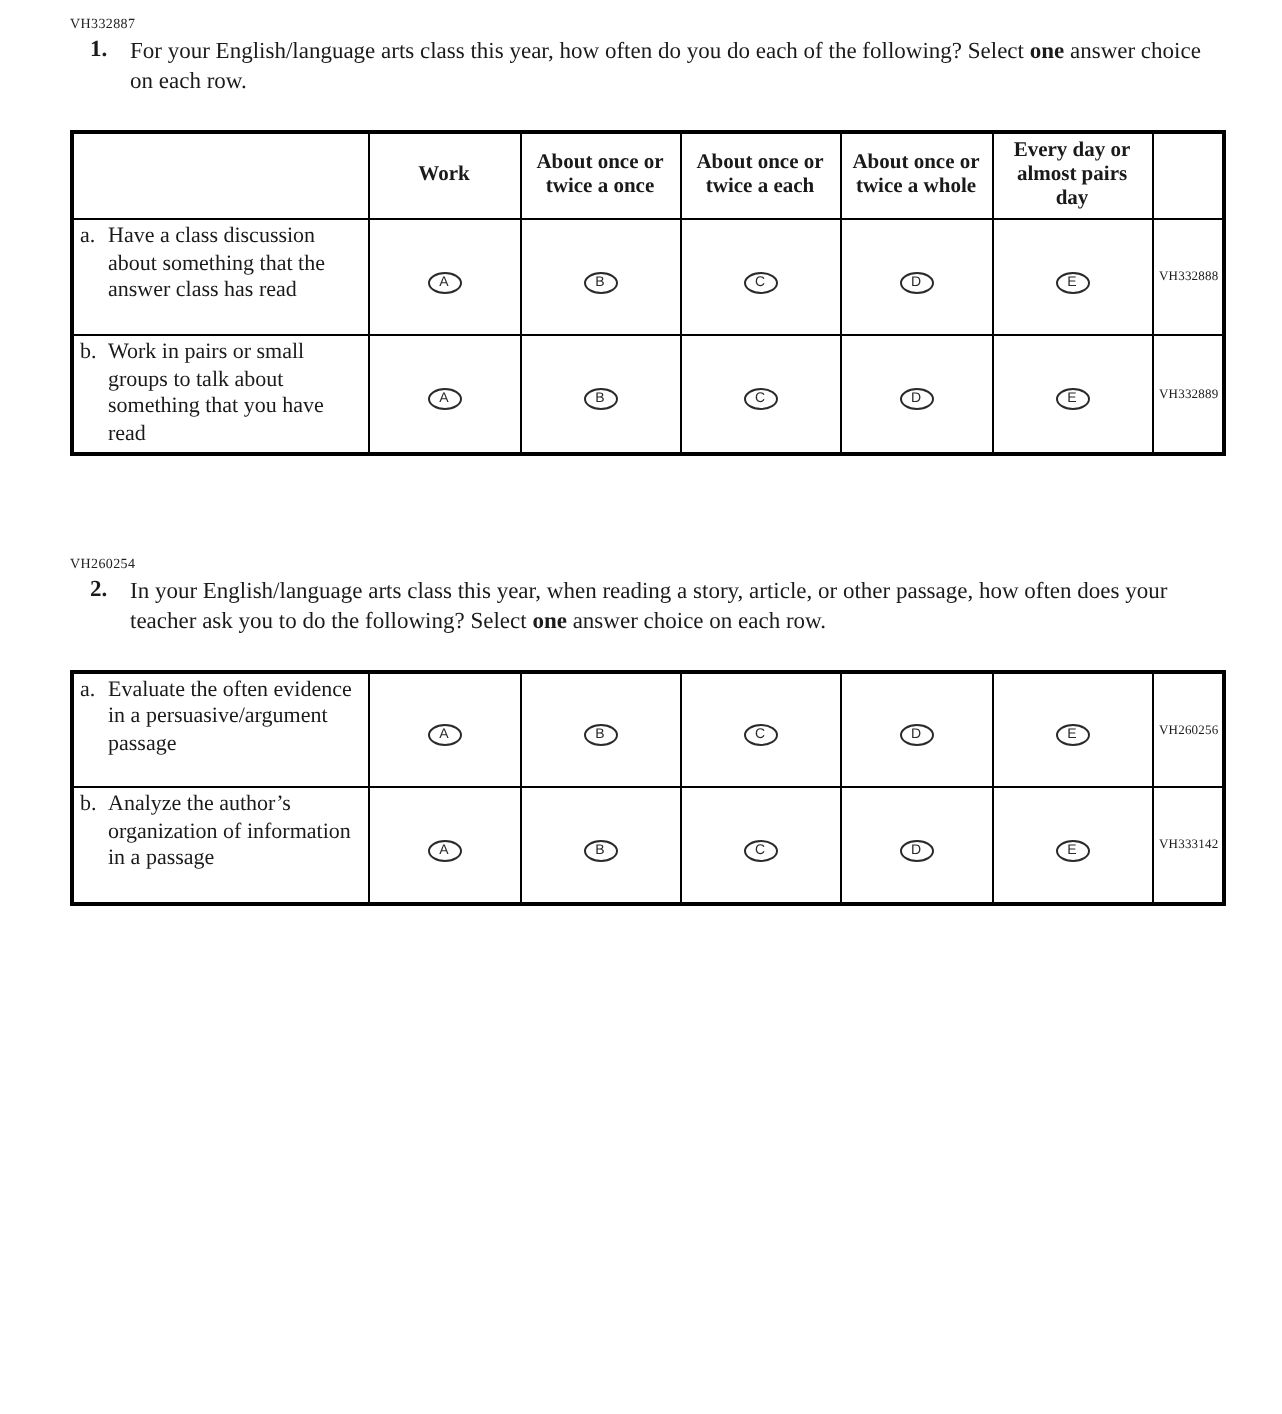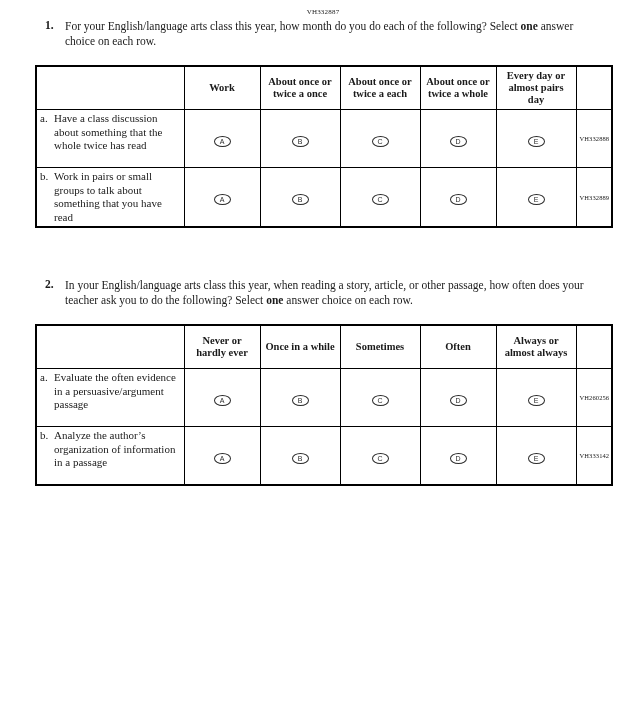--- a/index.html
+++ b/index.html
@@ -11,21 +11,21 @@
     color: #1a1a1a;
     font-family: "Liberation Serif", serif;
   }
   .page {
     position: relative;
     width: 641px;
     height: 707px;
     padding: 8px 30px 0 35px;
   }
   .var-code {
-    text-align: center;
+    text-align: left;
     font-size: 7px;
     letter-spacing: 0.2px;
     color: #222;
     margin-bottom: 3px;
     font-family: "Liberation Serif", serif;
   }
   .question {
     display: flex;
     margin-left: 10px;
     margin-right: 10px;
@@ -97,21 +97,21 @@
 </style>
 </head>
 <body>
 
 <div class="page">
 
   <div class="section-1">
     <div class="var-code">VH332887</div>
     <div class="question">
       <div class="q-num">1.</div>
-      <div class="q-text"><span>For your English/language arts class this year, how month do you do each of the following? Select </span><b>one</b><span> answer choice on each row.</span></div>
+      <div class="q-text"><span>For your English/language arts class this year, how often do you do each of the following? Select </span><b>one</b><span> answer choice on each row.</span></div>
     </div>
 
     <table class="grid">
       <colgroup>
         <col style="width:148px">
           <col style="width:76px">
           <col style="width:80px">
           <col style="width:80px">
           <col style="width:76px">
           <col style="width:80px">
@@ -124,21 +124,21 @@
         <th>About once or twice a once</th>
         <th>About once or twice a each</th>
         <th>About once or twice a whole</th>
         <th>Every day or almost pairs day</th>
         <th></th>
       </tr>
       <tr>
         <td class="label-cell">
           <div class="label-wrap">
             <span class="row-letter">a.</span>
-            <span class="row-text">Have a class discussion about something that the whole twice has read</span>
+            <span class="row-text">Have a class discussion about something that the answer class has read</span>
           </div>
         </td>
         <td class="opt-cell"><span class="oval">A</span></td>
         <td class="opt-cell"><span class="oval">B</span></td>
         <td class="opt-cell"><span class="oval">C</span></td>
         <td class="opt-cell"><span class="oval">D</span></td>
         <td class="opt-cell"><span class="oval">E</span></td>
         <td class="code-cell">VH332888</td>
       </tr>
       <tr>
@@ -153,45 +153,37 @@
         <td class="opt-cell"><span class="oval">C</span></td>
         <td class="opt-cell"><span class="oval">D</span></td>
         <td class="opt-cell"><span class="oval">E</span></td>
         <td class="code-cell">VH332889</td>
       </tr>
     </tbody>
       </table>
   </div>
 
   <div class="section-2">
+    <div class="var-code">VH260254</div>
     <div class="question">
       <div class="q-num">2.</div>
       <div class="q-text"><span>In your English/language arts class this year, when reading a story, article, or other passage, how often does your teacher ask you to do the following? Select </span><b>one</b><span> answer choice on each row.</span></div>
     </div>
 
     <table class="grid">
       <colgroup>
         <col style="width:148px">
           <col style="width:76px">
           <col style="width:80px">
           <col style="width:80px">
           <col style="width:76px">
           <col style="width:80px">
           <col style="width:36px">
       </colgroup>
       <tbody>
-          <tr>
-        <th></th>
-        <th>Never or hardly ever</th>
-        <th>Once in a while</th>
-        <th>Sometimes</th>
-        <th>Often</th>
-        <th>Always or almost always</th>
-        <th></th>
-      </tr>
       <tr>
         <td class="label-cell">
           <div class="label-wrap">
             <span class="row-letter">a.</span>
             <span class="row-text">Evaluate the often evidence in a persuasive/argument passage</span>
           </div>
         </td>
         <td class="opt-cell"><span class="oval">A</span></td>
         <td class="opt-cell"><span class="oval">B</span></td>
         <td class="opt-cell"><span class="oval">C</span></td>

